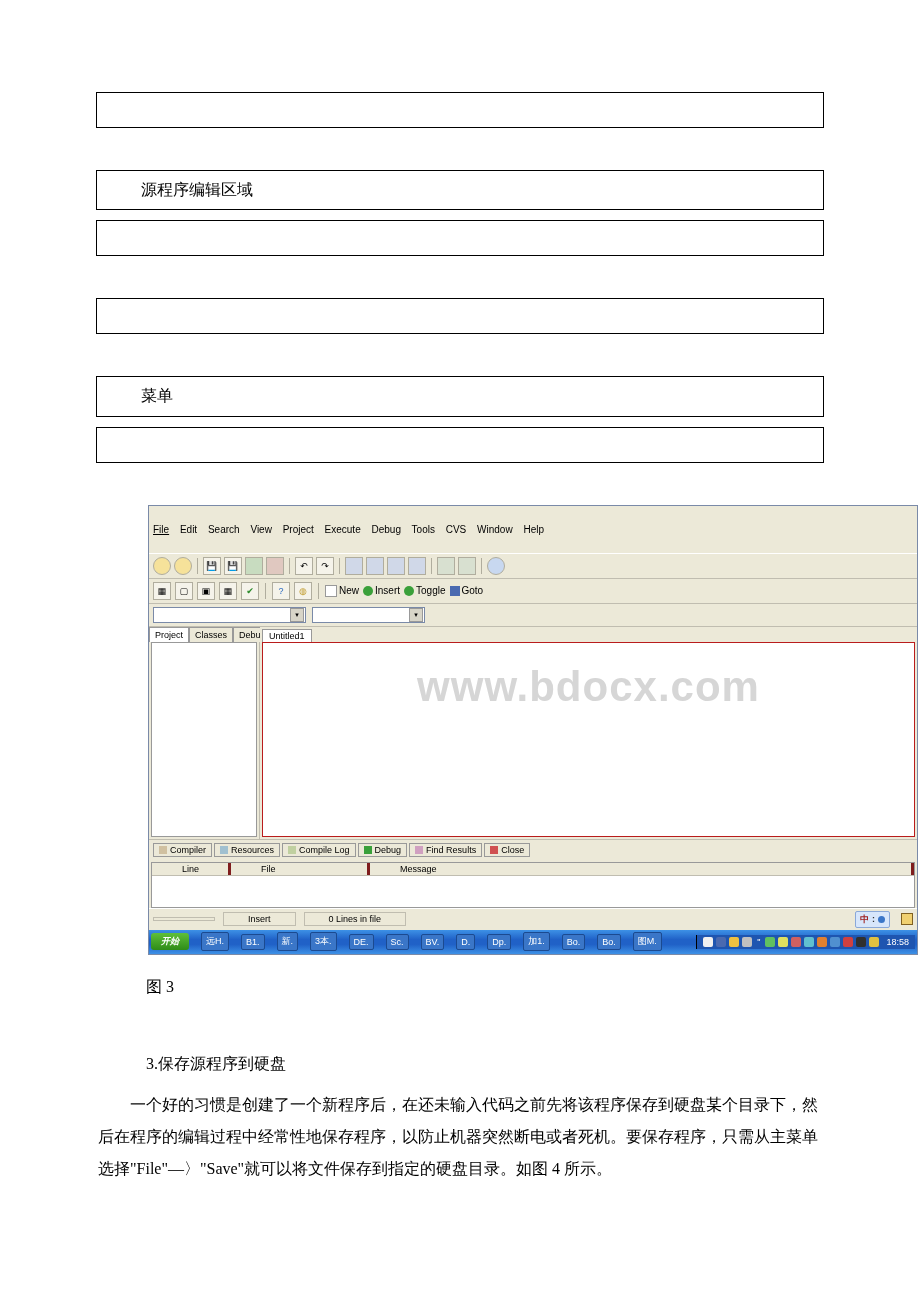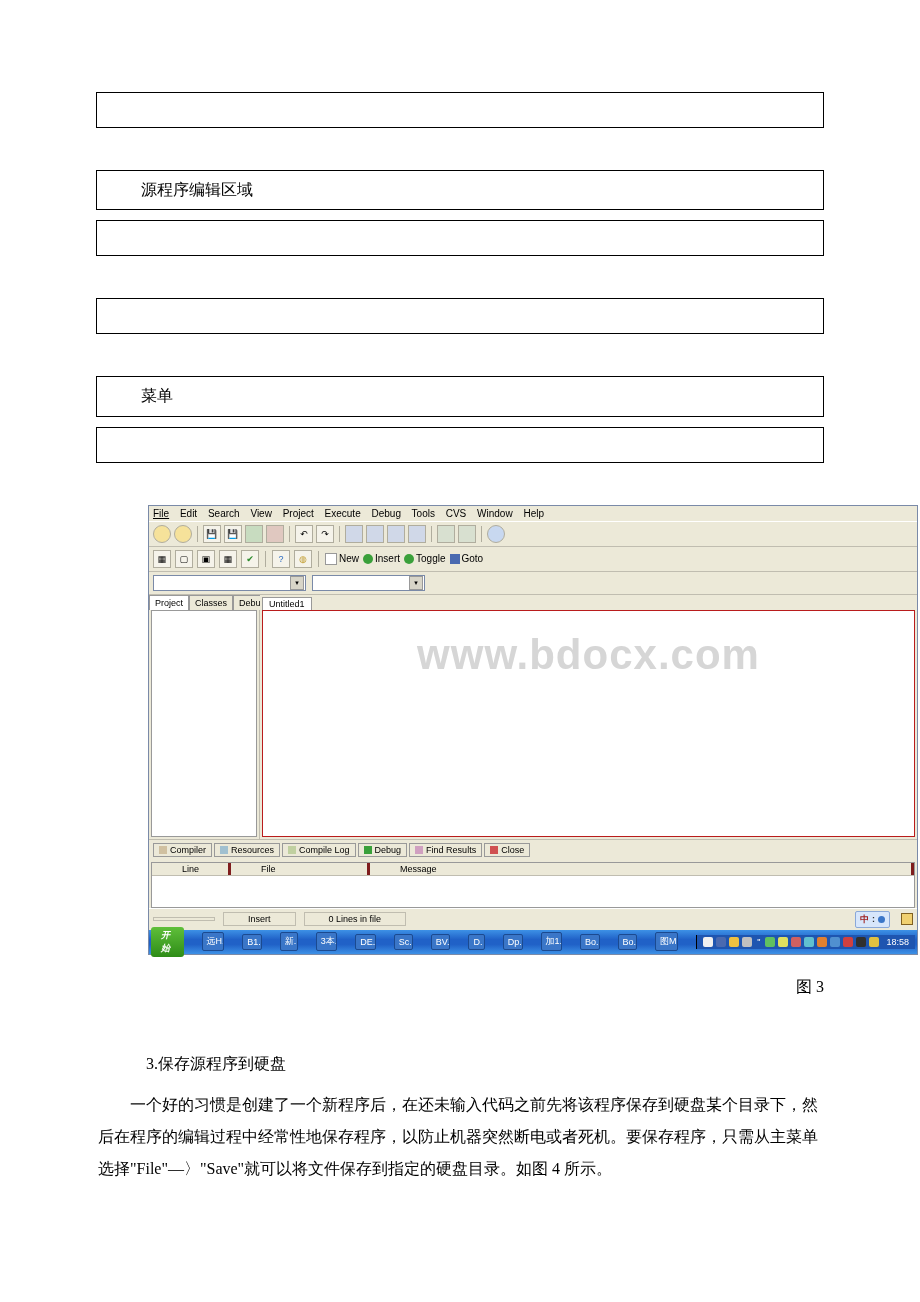--- a/index.html
+++ b/index.html
@@ -58,21 +58,21 @@
     display:inline-block;
   }
   .titlebar .spacer { flex:1; }
   .winbtn {
     width: 16px; height: 12px; background:#c7d3ef; border:1px solid #2a4a90;
     margin-left:2px; display:inline-flex; align-items:center; justify-content:center;
     color:#1b3c80; font-size:8px; line-height:1;
   }
   .menubar {
     background:#ece9d8;
-    padding: 2px 4px;
+    padding: 18px 4px;
     color:#000;
     font-size: 10px;
   }
   .menubar span { margin-right: 8px; }
   .toolbar {
     background:#ece9d8;
     padding: 3px 4px;
     display:flex;
     align-items:center;
     gap:3px;
@@ -152,21 +152,21 @@
   .msgheader { display:flex; background:#ece9d8; font-size:9px; border-bottom:1px solid #c0bdb0;}
   .msgheader .col { padding:1px 6px; border-right:3px solid #7f1d1d;margin-left:24px; }
   .statusbar {
     background:#ece9d8; border-top:1px solid #fff;
     display:flex; align-items:center; font-size:9px; padding:2px 4px; gap:8px;
   }
   .statusbar .cell { border:1px solid #c0bdb0; padding:1px 24px; background:#ece9d8;}
   .taskbar {
     height:24px;
     background: linear-gradient(to bottom,#3d91e6,#2061c7 40%,#2061c7 60%,#3d91e6);
-    display:flex; align-items:center; font-size:9px; color:#fff; padding:0 2px; gap:18px;
+    display:flex; align-items:center; font-size:9px; color:#fff; padding:0 2px; gap:12px;
   }
   .startbtn {
     background: linear-gradient(to bottom,#5fbf3a,#2e8c17);
     border-radius:3px; padding:2px 10px; font-weight:bold; color:#fff; font-style:italic;
   }
   .taskitem {
     background:#3a76c8; border:1px solid #1b4a90; border-radius:2px;
     padding:2px 4px; max-width:30px; overflow:hidden; white-space:nowrap;
   }
   .tray {
@@ -176,21 +176,20 @@
   .tray .ic { width:10px; height:10px; border-radius:2px; display:inline-block;}
   .lang {
     background:#d7e6fb; color:#a02020; border:1px solid #8aa8d8; border-radius:2px;
     padding:1px 4px; font-weight:bold; font-size:9px; margin-left:4px;
     display:inline-flex; align-items:center; gap:3px;
   }
   .lang .dot { width:7px; height:7px; border-radius:50%; background:#3a76c8; display:inline-block;}
   .caption {
     margin: 22px 0 0 50px;
     font-size: 16px;
-    text-align: right;
   }
   .section-num {
     margin: 56px 0 0 50px;
   }
   .para {
     margin: 14px 0 0 0;
     line-height: 2.0;
     text-indent: 2em;
   }
   .para.first {

